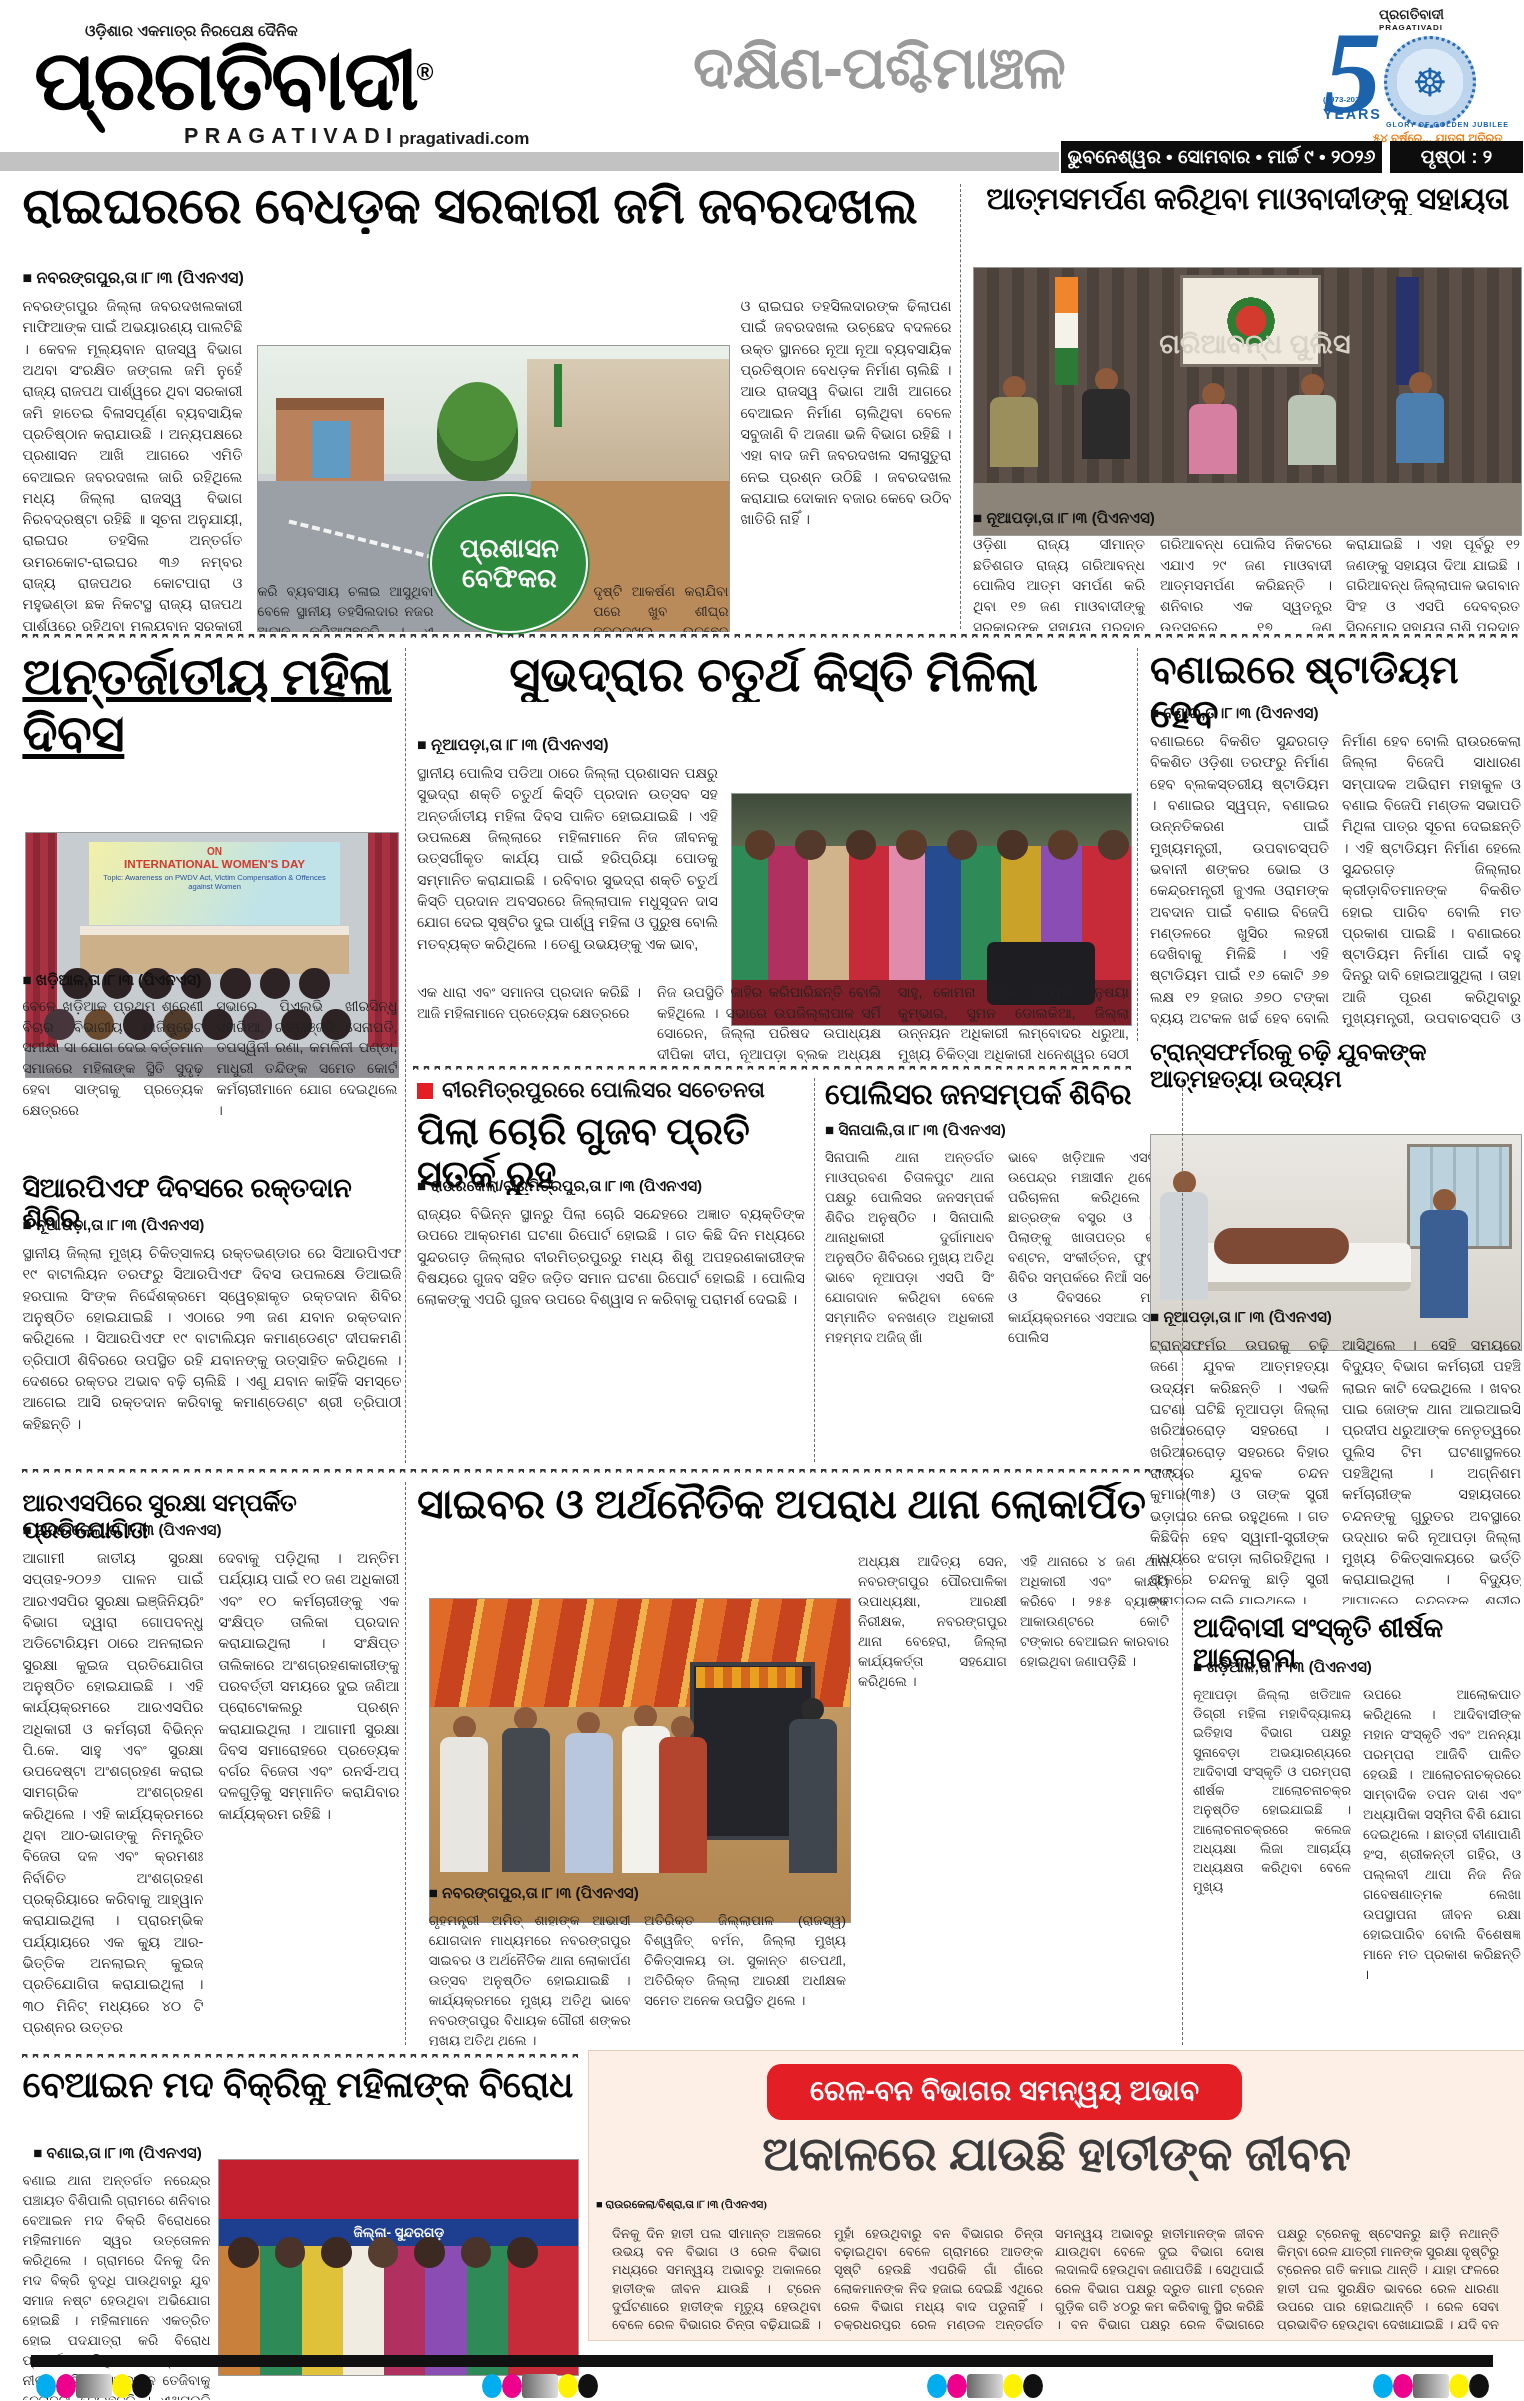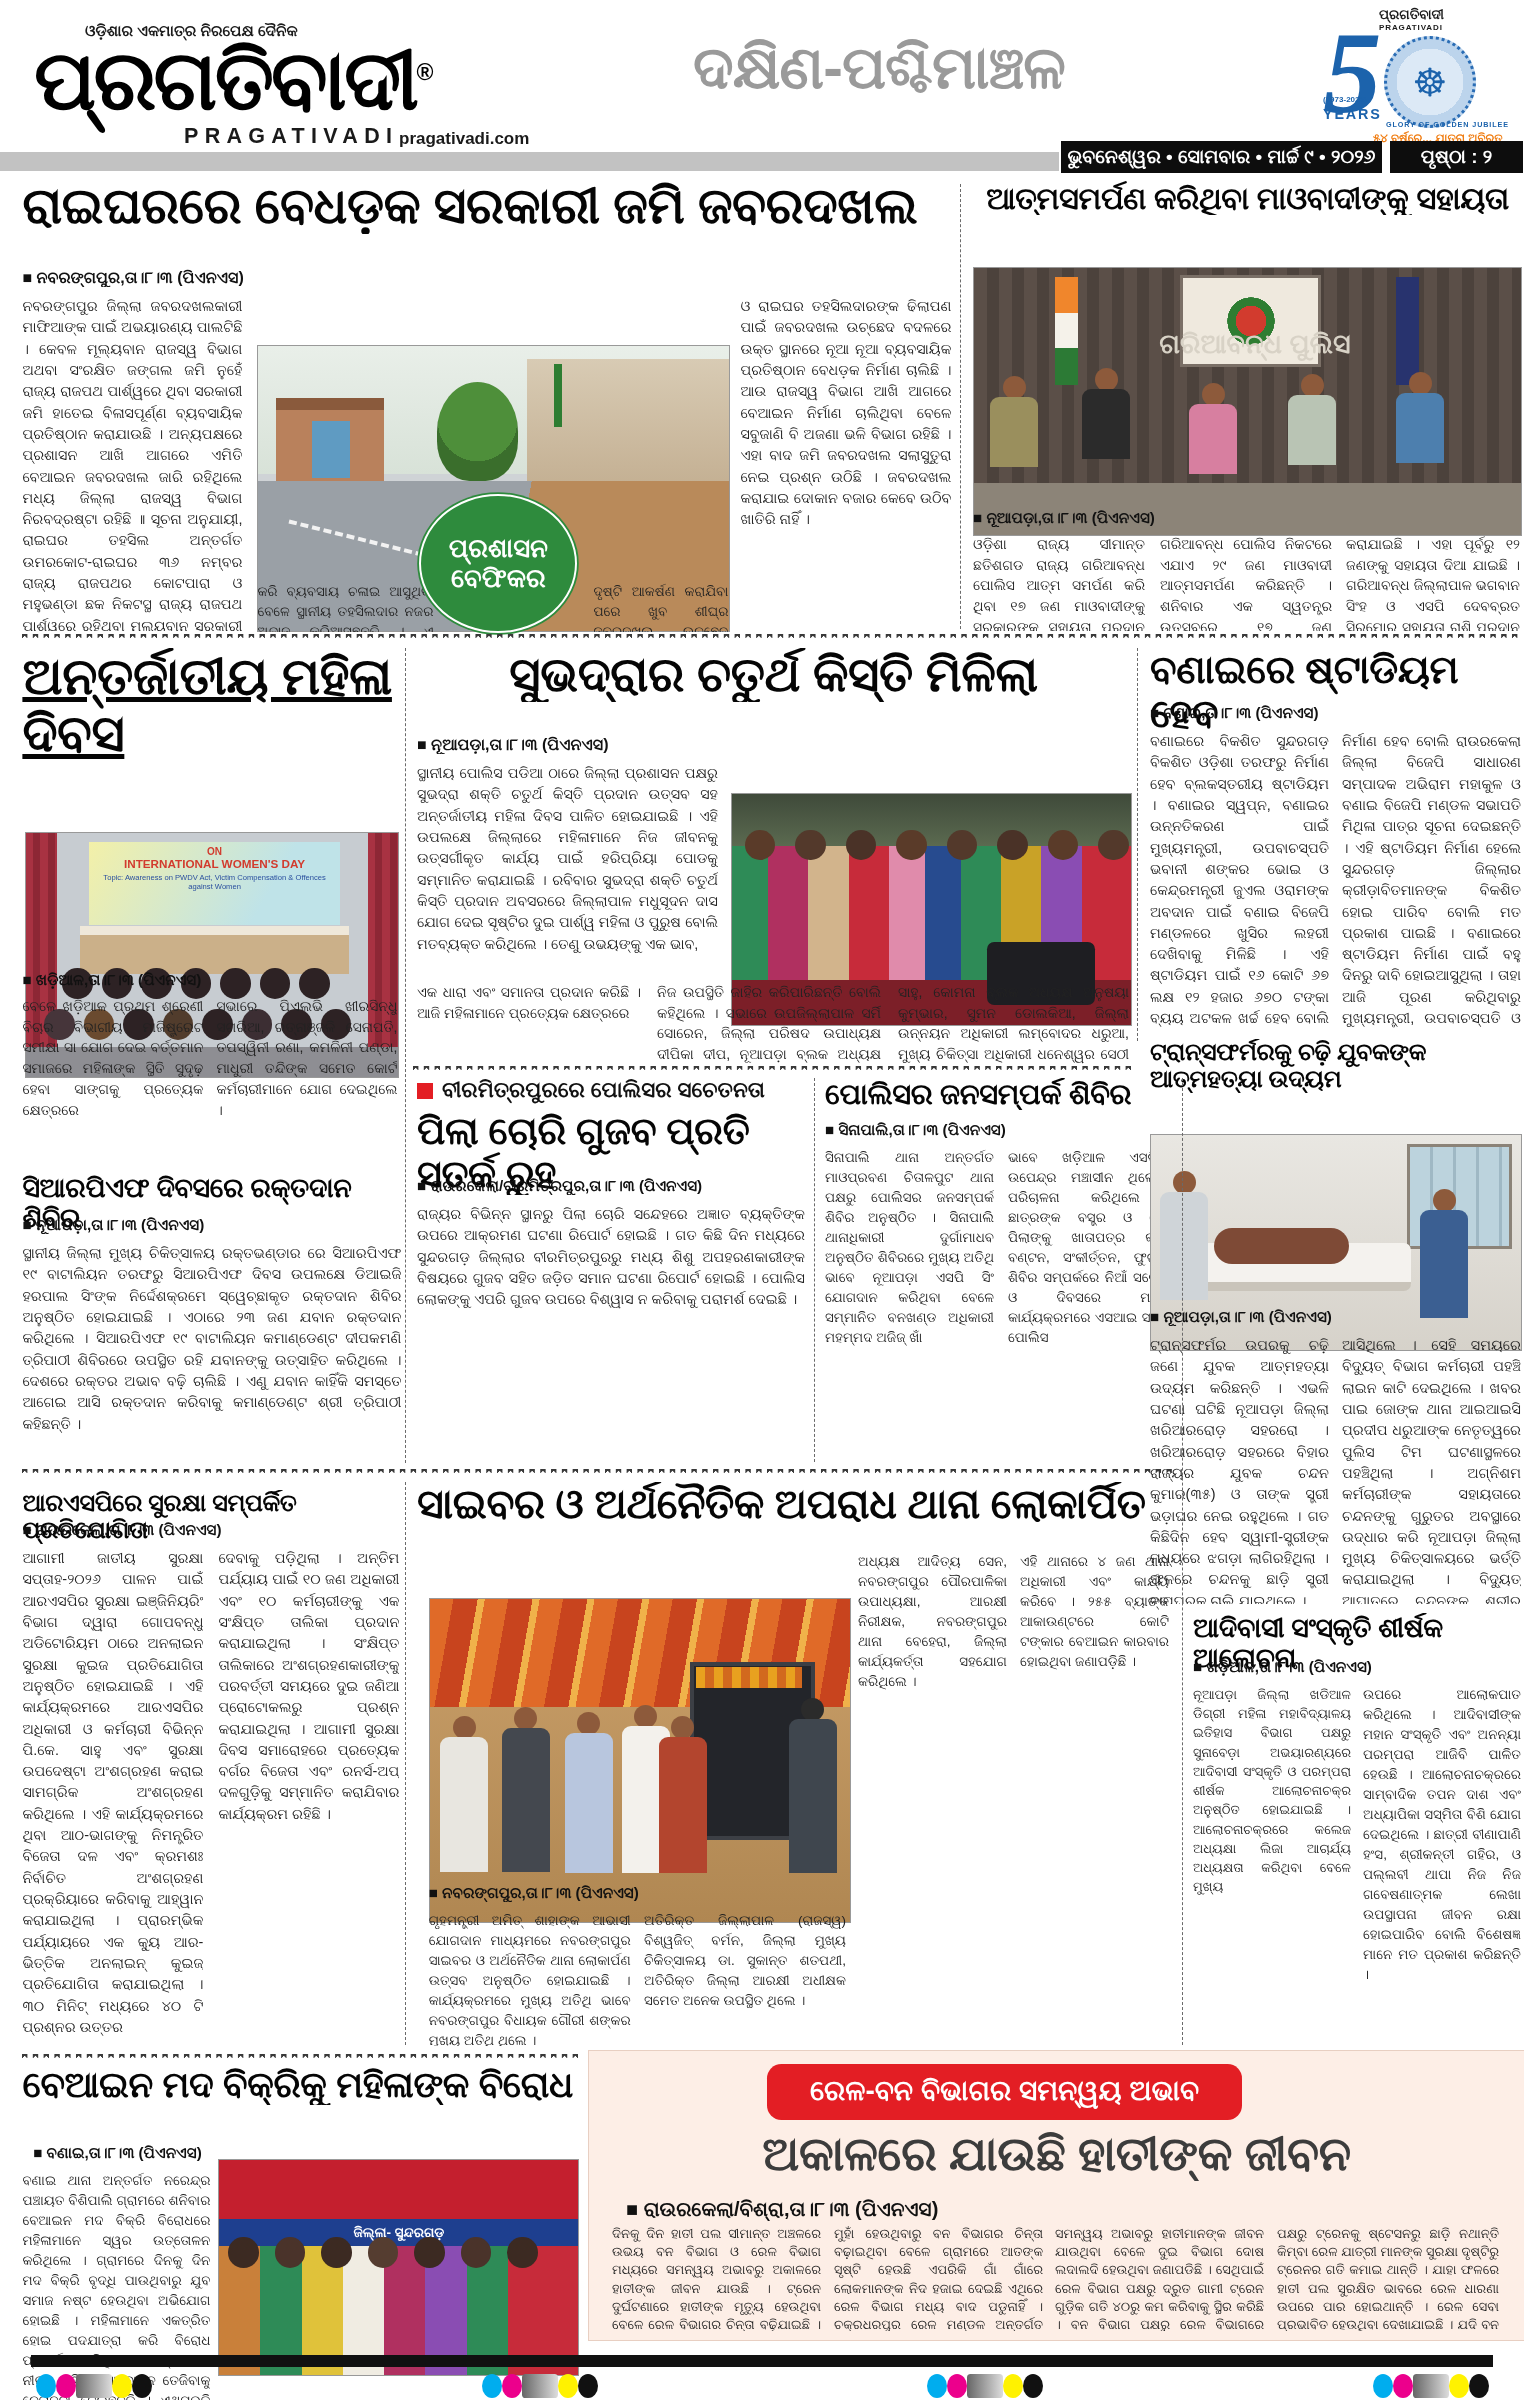--- a/index.html
+++ b/index.html
@@ -86,21 +86,21 @@
       <div class="scene-strip" style="left:269px;top:12.6px;width:202px;height:126px;background:linear-gradient(#d8cbb4,#c4b093);border-left:5.4px solid #9c8althou0;"></div>
       <div class="scene-strip" style="left:296px;top:18px;width:7.2px;height:63px;background:#2e7d32;"></div>
       <div class="scene-strip" style="left:0;top:135px;width:100%;height:151px;background:linear-gradient(100deg,#9aa0a6 0 55%,#b98a5a 55% 100%);"></div>
       <div class="scene-strip" style="left:27px;top:206px;width:269px;height:0;border-top:4.5px dashed #f2f2f2;transform:rotate(14deg);"></div>
     </div>
 
     <div class="abs body-txt" style="left:235px;top:404px;width:176px;height:50px;font-size:13.5px;">କରି ବ୍ୟବସାୟ ଚଳାଇ ଆସୁଥିବା ବେଳେ ସ୍ଥାନୀୟ ତହସିଲଦାର ନଜର ଅନ୍ଦାଜ କରିଆସୁଛନ୍ତି । ଏ ସମ୍ପର୍କରେ ବାରମ୍ବାର ରାଇଘର ତହସିଲଦାର ଓ ତହସିଲ</div>
     <div class="abs body-txt" style="left:571px;top:404px;width:135px;height:50px;font-size:13.5px;">ଦୃଷ୍ଟି ଆକର୍ଷଣ କରାଯିବା ପରେ ଖୁବ ଶୀଘ୍ର ଜବରଦଖଲ ଉଚ୍ଛେଦ ନିମନ୍ତେ ପଦକ୍ଷେପ ନିଆଯାଉଛି ବୋଲି ପ୍ରତିଶ୍ରୁତି ମିଳିଥିଲା । ତେବେ ନିକଟରେ ବିଶେଷ ଜିଲ୍ଲା ପ୍ରଶାସନ</div>
     <div class="abs body-txt" style="left:718px;top:118px;width:211px;height:335px;">ଓ ରାଇଘର ତହସିଲଦାରଙ୍କ ଢିଲାପଣ ପାଇଁ ଜବରଦଖଲ ଉଚ୍ଛେଦ ବଦଳରେ ଉକ୍ତ ସ୍ଥାନରେ ନୂଆ ନୂଆ ବ୍ୟବସାୟିକ ପ୍ରତିଷ୍ଠାନ ବେଧଡ଼କ ନିର୍ମାଣ ଚାଲିଛି । ଆଉ ରାଜସ୍ୱ ବିଭାଗ ଆଖି ଆଗରେ ବେଆଇନ ନିର୍ମାଣ ଚାଲିଥିବା ବେଳେ ସବୁଜାଣି ବି ଅଜଣା ଭଳି ବିଭାଗ ରହିଛି । ଏହା ବାଦ ଜମି ଜବରଦଖଲ ସଲାସୁତୁରା ନେଇ ପ୍ରଶ୍ନ ଉଠିଛି । ଜବରଦଖଲ କରାଯାଇ ଦୋକାନ ବଜାର କେବେ ଉଠିବ ଖାତିରି ନାହିଁ ।</div>
 
-    <div class="abs badge-green" style="left:397px;top:316px;width:154px;height:135px;">
+    <div class="abs badge-green" style="left:408px;top:316px;width:154px;height:135px;">
       <span>ପ୍ରଶାସନ</span>
       <span>ବେଫିକର</span>
     </div>
   </div>
 
   <div class="abs vdash" style="left:960px;top:184px;height:445px;"></div>
 
   <div class="abs" style="left:973px;top:181px;width:549px;height:450px;">
     <div class="hl" style="font-size:30.5px;text-align:center;">ଆତ୍ମସମର୍ପଣ କରିଥିବା ମାଓବାଦୀଙ୍କୁ ସହାୟତା</div>
     <div class="abs photo" style="left:0;top:52px;width:547px;height:267px;background:repeating-linear-gradient(90deg,#5b4f48 0 12.6px,#4c423c 12.6px 25px);">
@@ -338,21 +338,21 @@
           <span class="crowd-head" style="background:#3c2a22;"></span>
           <span class="crowd-head" style="background:#4a332a;"></span>
           <span class="crowd-head" style="background:#3c2a22;"></span>
       </div>
     </div>
   </div>
 
   <div class="abs pinkbox" style="left:588px;top:2050px;width:935px;height:289px;">
     <div class="abs banner-red" style="left:178px;top:12.6px;width:475px;height:56px;">ରେଳ-ବନ ବିଭାଗର ସମନ୍ୱୟ ଅଭାବ</div>
     <div class="abs hl" style="left:0;top:77px;width:100%;text-align:center;font-size:47px;color:#3c3c3c;">ଅକାଳରେ ଯାଉଛି ହାତୀଙ୍କ ଜୀବନ</div>
-    <div class="abs byline" style="left:37px;top:147px;font-size:20px;">■ ରାଉରକେଲା/ବିଶ୍ରା,ତା।୮।୩ (ପିଏନଏସ)</div>
+    <div class="abs byline" style="left:7px;top:147px;font-size:11px;font-family:Liberation Serif, serif;">■ ରାଉରକେଲା/ବିଶ୍ରା,ତା।୮।୩ (ପିଏନଏସ)</div>
     <div class="abs body-txt" style="left:23px;top:174px;width:209px;height:106px;font-size:13px;line-height:1.4;">ଦିନକୁ ଦିନ ହାତୀ ପଲ ସୀମାନ୍ତ ଅଞ୍ଚଳରେ ଉଭୟ ବନ ବିଭାଗ ଓ ରେଳ ବିଭାଗ ମଧ୍ୟରେ ସମନ୍ୱୟ ଅଭାବରୁ ଅକାଳରେ ହାତୀଙ୍କ ଜୀବନ ଯାଉଛି । ଟ୍ରେନ ଦୁର୍ଘଟଣାରେ ହାତୀଙ୍କ ମୃତ୍ୟୁ ହେଉଥିବା ବେଳେ ରେଳ ବିଭାଗର ଚିନ୍ତା ବଢ଼ିଯାଇଛି ।  କିଛି ଦିନ ଧରି ସୀମାନ୍ତ ଭାଲୁଲତା ଜାରେଇକେଲା, ବଣ୍ଡୁର କେଲା, ବନ୍ଧମୁଣ୍ଡା ଅଞ୍ଚଳରେ ହାତୀ ପଲଙ୍କ ଉପଦ୍ରବ ବଢ଼ିବାର ଲାଗିଛି । ହାତୀପଲ ଜଙ୍ଗଲରେ ରହୁଥିବା</div>
     <div class="abs body-txt" style="left:245px;top:174px;width:209px;height:106px;font-size:13px;line-height:1.4;">ମୁହାଁ ହେଉଥିବାରୁ ବନ ବିଭାଗର ଚିନ୍ତା ବଢ଼ାଇଥିବା ବେଳେ ଗ୍ରାମରେ ଆତଙ୍କ ସୃଷ୍ଟି ହେଉଛି ଏପରିକି ଗାଁ ଗାଁରେ ଲୋକମାନଙ୍କ ନିଦ ହଜାଇ ଦେଇଛି ଏଥିରେ ରେଳ ବିଭାଗ ମଧ୍ୟ ବାଦ ପଡୁନାହିଁ । ଚକ୍ରଧରପୁର ରେଳ ମଣ୍ଡଳ ଅନ୍ତର୍ଗତ ଜରେଇକେଲା,ଭଲୁଲତା, ବିଶ୍ରା,ବନ୍ଧମୁଣ୍ଡା,ବଣ୍ଡୁର୍କେଲା,ନୂଆଗାଁ ଷ୍ଟେସନକୁ ଯାଇଥିବା ରେଳ ଧାରଣାରେ ସଂଖ୍ୟା ହେଲେ</div>
     <div class="abs body-txt" style="left:466px;top:174px;width:209px;height:106px;font-size:13px;line-height:1.4;">ସମନ୍ୱୟ ଅଭାବରୁ ହାତୀମାନଙ୍କ ଜୀବନ ଯାଉଥିବା ବେଳେ ଦୁଇ ବିଭାଗ ଦୋଷ ଲଦାଲଦି ହେଉଥିବା ଜଣାପଡିଛି । ସେଥିପାଇଁ ରେଳ ବିଭାଗ ପକ୍ଷରୁ ଦ୍ରୁତ ଗାମୀ ଟ୍ରେନ ଗୁଡ଼ିକ ଗତି ୪୦ରୁ କମ କରିବାକୁ ସ୍ଥିର କରିଛି । ବନ ବିଭାଗ ପକ୍ଷରୁ ରେଳ ବିଭାଗରେ କଣ୍ଟ୍ରୋଲ ରୁମ୍ କରାଯାଇଛି । ଯାହାଫଳରେ ହାତୀ ପଲ ଯଦି ରେଳ ଷ୍ଟେସନ କିମ୍ବା ଧାରଣ</div>
     <div class="abs body-txt" style="left:688px;top:174px;width:222px;height:106px;font-size:13px;line-height:1.4;">ପକ୍ଷରୁ ଟ୍ରେନକୁ ଷ୍ଟେସନରୁ ଛାଡ଼ି ନଥାନ୍ତି କିମ୍ବା ରେଳ ଯାତ୍ରୀ ମାନଙ୍କ ସୁରକ୍ଷା ଦୃଷ୍ଟିରୁ ଟ୍ରେନର ଗତି କମାଇ ଥାନ୍ତି । ଯାହା ଫଳରେ ହାତୀ ପଲ ସୁରକ୍ଷିତ ଭାବରେ ରେଳ ଧାରଣା ଉପରେ ପାର ହୋଇଥାନ୍ତି । ରେଳ ସେବା ପ୍ରଭାବିତ ହେଉଥିବା ଦେଖାଯାଇଛି । ଯଦି ବନ ବିଭାଗ ଓ ରେଳ ବିଭାଗ ମଧ୍ୟରେ ସମନ୍ୱୟ ରକ୍ଷା କରାଯାଏ ତାହେଲେ ରେଳ ଦୁର୍ଘଟଣାରୁ ମୁକ୍ତି ପାଇବା ସହ ଯାତ୍ରୀମାନଙ୍କ ସୁରକ୍ଷା ଓ ହାତୀଙ୍କ ଜୀବନ ରକ୍ଷା ହୋଇପାରିବ ।</div>
   </div>
 
   <div class="abs footer-bar" style="left:31px;top:2355px;width:1462px;height:11.7px;"></div>
   <div class="abs" style="left:36px;top:2374px;width:1453px;display:flex;justify-content:space-between;">
     <div>
       <span class="dot" style="background:#00adee;"></span><span class="dot" style="background:#ec008c;"></span><span class="dot" style="width:36px;border-radius:3.6px;background:linear-gradient(90deg,#666,#ddd);"></span><span class="dot" style="background:#fff200;"></span><span class="dot" style="background:#111;"></span>

